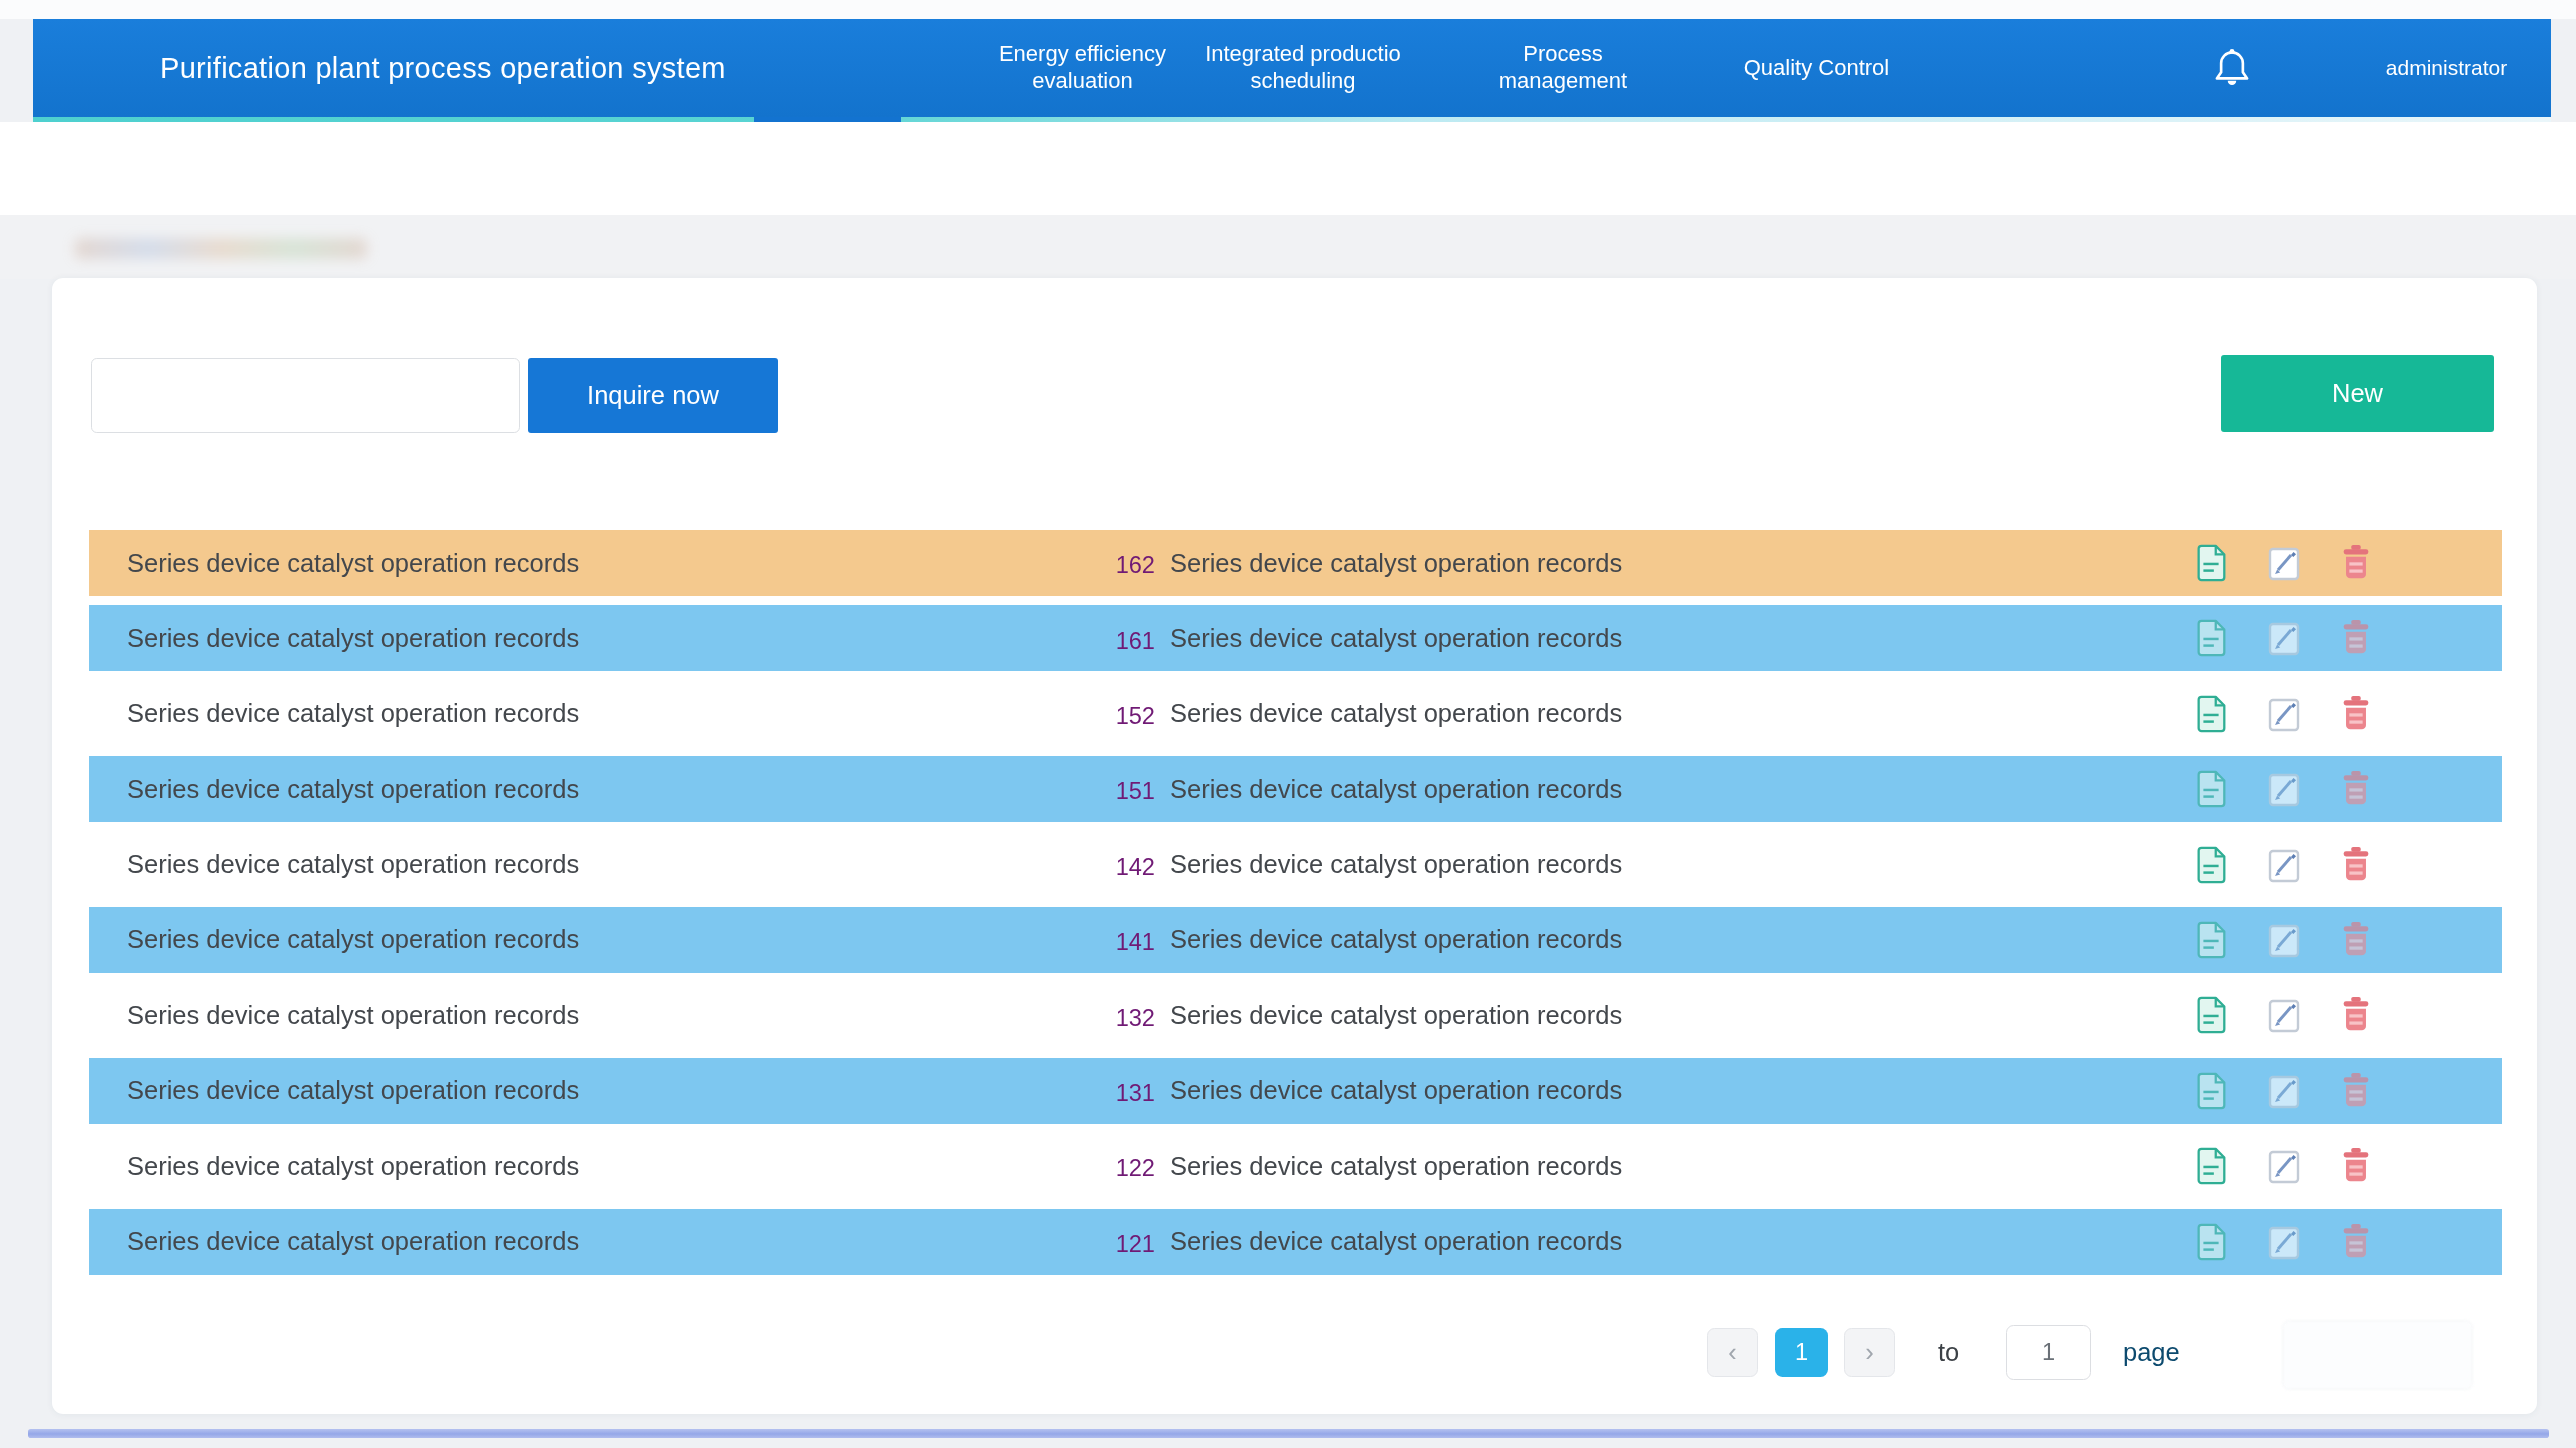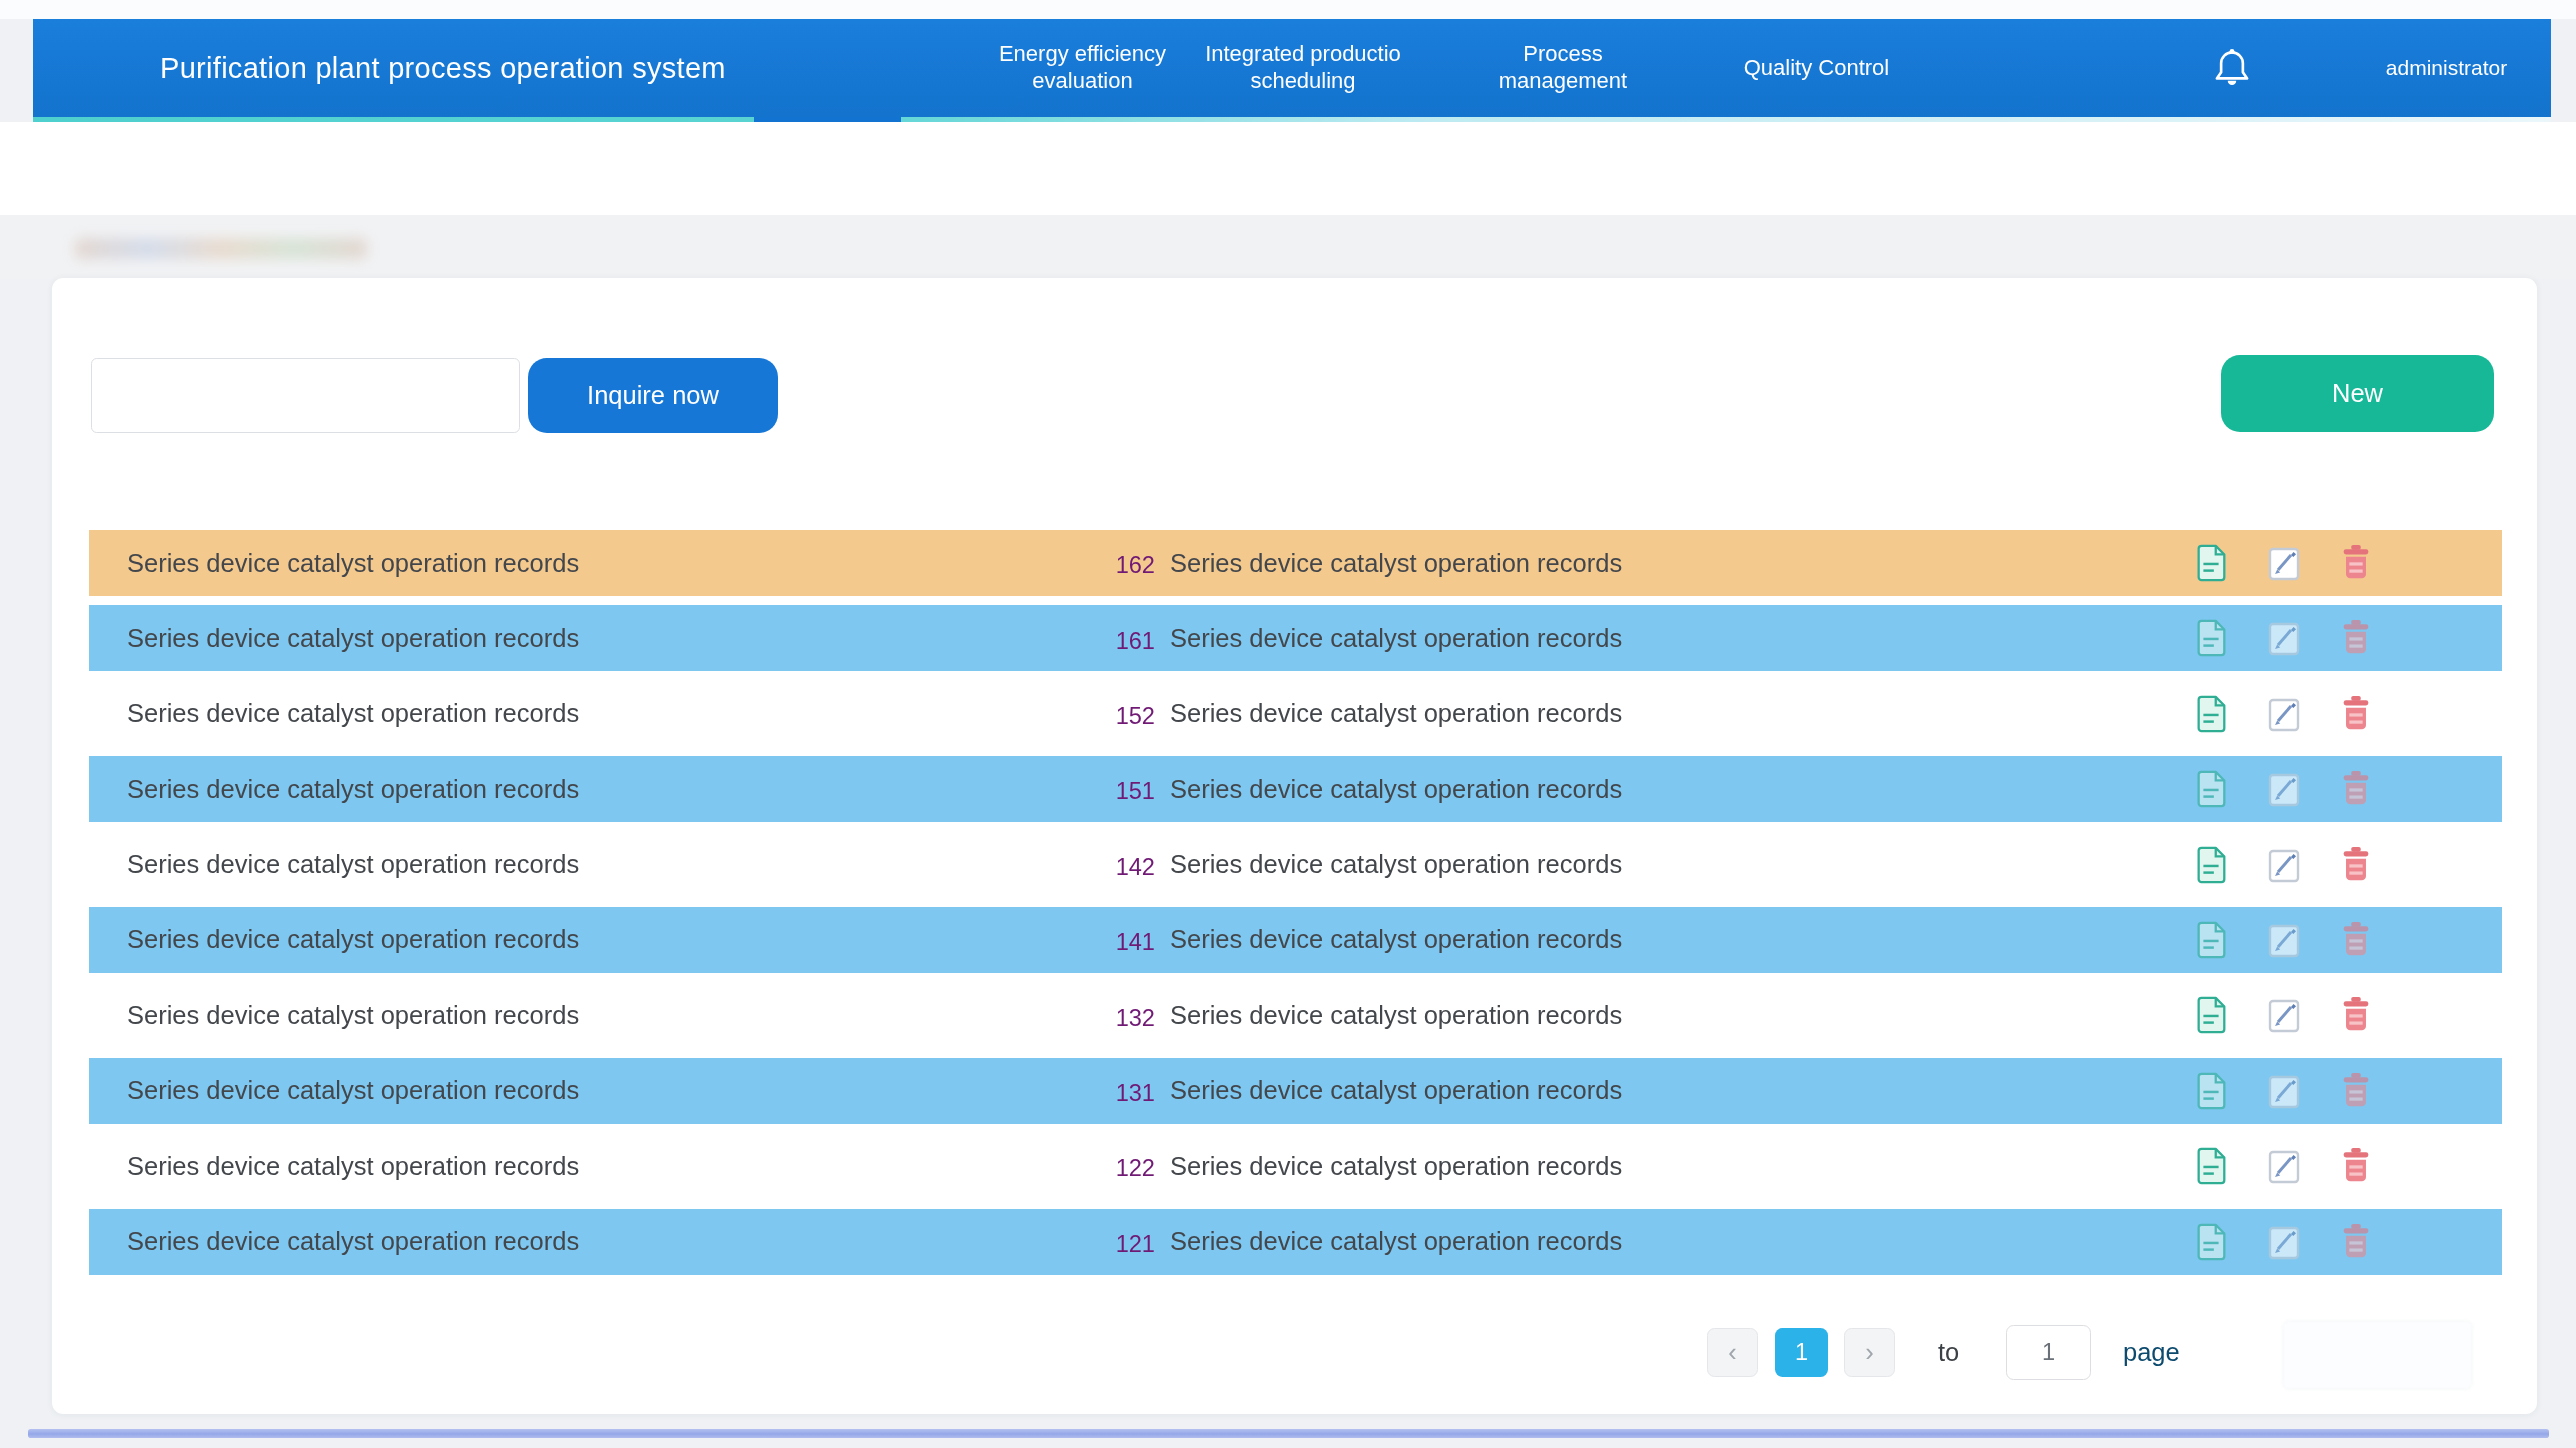--- a/index.html
+++ b/index.html
@@ -41,21 +41,21 @@
     filter:blur(6.6px);opacity:.35;}
 
   
   .card{position:absolute;left:52px;top:278px;width:2485px;height:1136px;background:#ffffff;
     border-radius:11.3px;box-shadow:0 0.9px 7.5px rgba(30,60,90,.06);}
 
   
   .search-input{position:absolute;left:91px;top:358px;width:429px;height:75px;box-sizing:border-box;
     border:1.9px solid #dcdfe3;border-radius:5.7px;background:#fff;font-size:24.5px;padding:0 19px;
     color:#444;outline:none;font-family:"Liberation Sans",sans-serif;}
-  .btn{border:none;border-radius:19px;color:#fff;cursor:pointer;font-family:"Liberation Sans",sans-serif;}
+  .btn{border:none;border-radius:3px;color:#fff;cursor:pointer;font-family:"Liberation Sans",sans-serif;}
   .btn-inquire{position:absolute;left:528px;top:358px;width:250px;height:75px;
     background:var(--primary-button);font-size:25.5px;}
   .btn-new{position:absolute;left:2221px;top:355px;width:273px;height:77px;
     background:var(--new-button);font-size:25.5px;}
 
   
   .thead{position:absolute;left:89px;top:454px;width:2413px;height:72px;
     background:var(--table-header-blue);box-shadow:inset 0 3.8px 0 rgba(13,90,160,.45);}
   .th{position:absolute;top:0;height:72px;display:flex;align-items:center;
     color:#18222c;font-size:25.5px;font-weight:500;}

